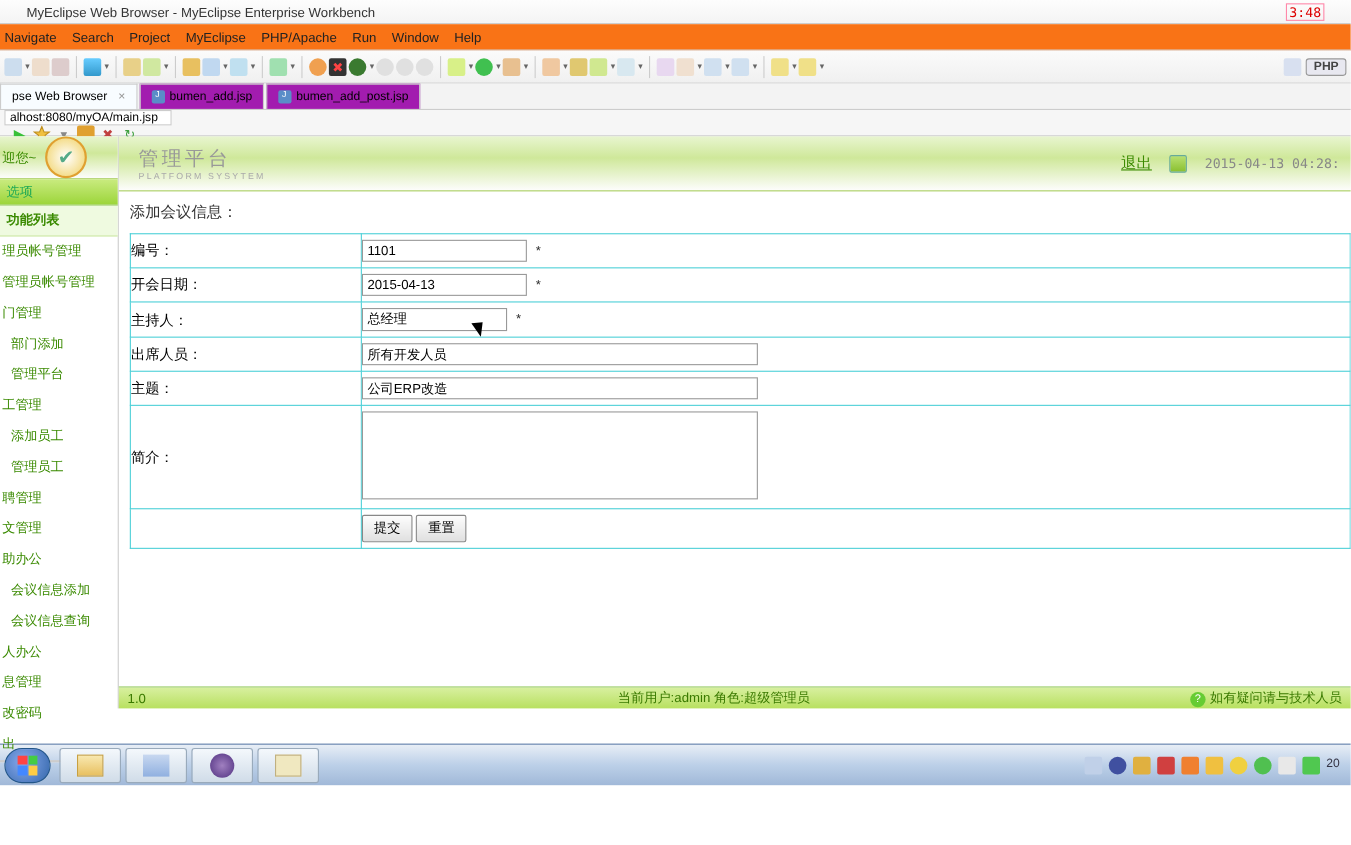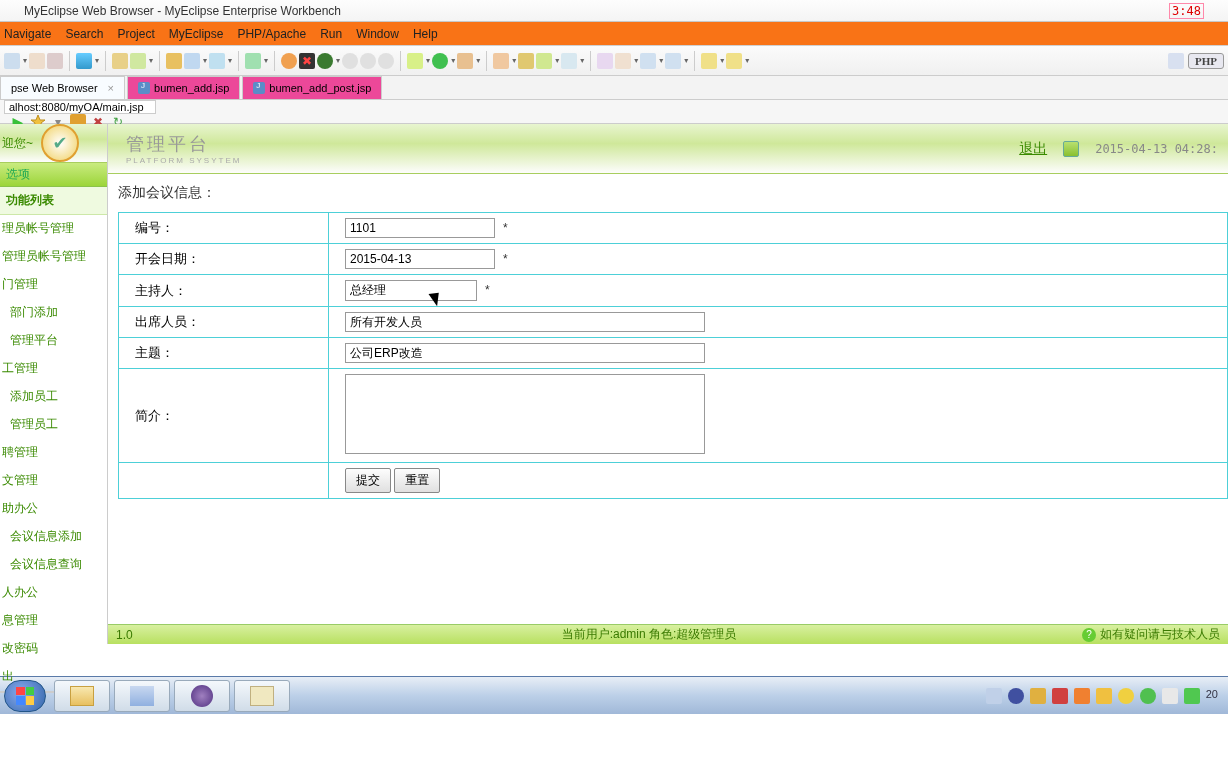--- a/index.html
+++ b/index.html
@@ -7,23 +7,23 @@
 .title-bar { background: linear-gradient(#fdfdfd, #f4f4f4); height: 22px; border-bottom: 1px solid #c8c8c8; padding: 2px 24px; display: flex; align-items: center; justify-content: space-between; }
 .title-bar span { color: #333; }
 .title-bar .clock { color: #d00; font-family: monospace; border: 1px solid #f8a; padding: 0 2px; }
 .menu-bar { background: #f97316; height: 24px; border-bottom: 1px solid #d0d0d0; padding: 0 4px; display: flex; align-items: center; gap: 14px; }
 .menu-bar span { color: #222; cursor: default; }
 .toolbar { background: linear-gradient(#fbfbfb, #f0f0f0); height: 30px; border-bottom: 1px solid #ccc; display: flex; align-items: center; padding: 0 4px; gap: 2px; }
 .toolbar .sep { width: 1px; height: 20px; background: #ccc; margin: 0 4px; }
 .toolbar .ico { width: 16px; height: 16px; display: inline-block; border-radius: 2px; }
 .toolbar .drop { font-size: 8px; color: #666; margin-left: 1px; }
 .tb-right { margin-left: auto; display: flex; align-items: center; gap: 4px; }
-.php-pill { border: 1px solid #999; border-radius: 3px; padding: 1px 6px; background: #e8e8f0; font-weight: bold; color: #444; font-size: 11px; font-family: Liberation Serif, serif; }
+.php-pill { border: 1px solid #999; border-radius: 3px; padding: 1px 6px; background: #e8e8f0; font-weight: bold; color: #444; font-size: 11px; }
 .tabs { background: #f3f3f3; height: 24px; border-bottom: 1px solid #ccc; display: flex; }
-.tab { background: #ec4899; border: 1px solid #ccc; border-bottom: none; padding: 3px 10px; margin-right: 2px; display: flex; align-items: center; gap: 4px; font-size: 11px; }
+.tab { background: #a21caf; border: 1px solid #ccc; border-bottom: none; padding: 3px 10px; margin-right: 2px; display: flex; align-items: center; gap: 4px; font-size: 11px; }
 .tab.active { background: #f8fcff; }
 .tab .x { color: #999; margin-left: 6px; cursor: pointer; }
 .jsp-ico { width: 12px; height: 12px; background: #5a8dc8; border-radius: 2px; display: inline-block; position: relative; }
 .jsp-ico::after { content: "J"; color: #fff; font-size: 8px; position: absolute; left: 3px; top: -1px; }
 .addr-bar { background: #f6f6f6; height: 24px; border-bottom: 1px solid #ccc; display: flex; align-items: flex-start; padding: 0 4px; flex-direction: column; }
 .addr-bar input { flex: 1; border: 1px solid #ccc; height: 18px; padding: 0 4px; font-size: 11px; background: #fff; }
 .addr-ctrls { display: flex; gap: 4px; margin-left: 6px; }
 .addr-ctrls span { width: 16px; height: 16px; display: inline-flex; align-items: center; justify-content: center; cursor: pointer; }
 .page { display: flex; height: 520px; }
 .sidebar { width: 108px; border-right: 1px solid #ccc; display: flex; flex-direction: column; background: #fff; }
@@ -38,21 +38,21 @@
 .logo-txt { margin-left: 8px; }
 .logo-txt .cn { color: #999; font-size: 18px; letter-spacing: 3px; }
 .logo-txt .en { color: #aaa; font-size: 8px; letter-spacing: 2px; }
 .top-right { margin-left: auto; display: flex; align-items: center; gap: 16px; text-align: right; }
 .exit-link { color: #3a8a00; text-decoration: underline; font-size: 14px; cursor: pointer; }
 .clock-str { color: #888; font-family: monospace; }
 .cal-ico { width: 16px; height: 16px; background: linear-gradient(#b8e070, #8ac030); border: 1px solid #6a9; border-radius: 2px; }
 .content { flex: 1; padding: 10px 0 0 10px; overflow: auto; }
 .ctitle { font-size: 14px; color: #333; margin-bottom: 10px; }
 table.form { border-collapse: collapse; width: 100%; }
-table.form td { border: 1px solid #4dd0d8; padding: 5px 16px; vertical-align: middle; margin-left: 10px; }
+table.form td { border: 1px solid #4dd0d8; padding: 5px 0; vertical-align: middle; margin-left: 10px; }
 table.form td.label { width: 210px; font-size: 13px; }
 table.form input[type=text] { border: 1px solid #999; padding: 2px 4px; font-size: 12px; font-family: inherit; }
 table.form textarea { border: 1px solid #999; width: 360px; height: 80px; font-family: inherit; font-size: 12px; resize: none; }
 .req { margin-left: 8px; color: #333; }
 .btn { border: 1px solid #888; background: linear-gradient(#fdfdfd, #e0e0e0); padding: 3px 10px; cursor: pointer; font-family: inherit; font-size: 12px; border-radius: 2px; }
 .status-bar { background: linear-gradient(#d8f0a0, #b8e060); height: 20px; border-top: 1px solid #9c6; display: flex; align-items: center; font-size: 12px; color: #3a7a00; padding: 0 8px; }
 .status-bar .ver { width: 100px; }
 .status-bar .mid { flex: 1; text-align: center; }
 .status-bar .right { color: #3a7a00; }
 .q-ico { width: 14px; height: 14px; border-radius: 50%; background: #6c3; color: #fff; display: inline-flex; align-items: center; justify-content: center; font-size: 10px; margin-right: 4px; }

